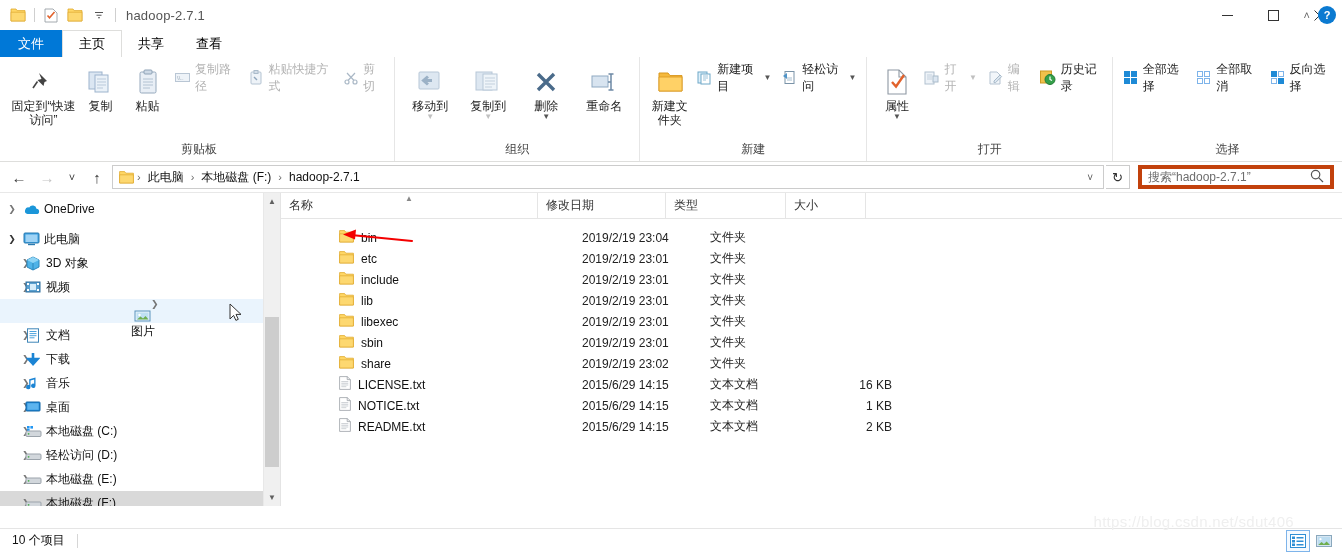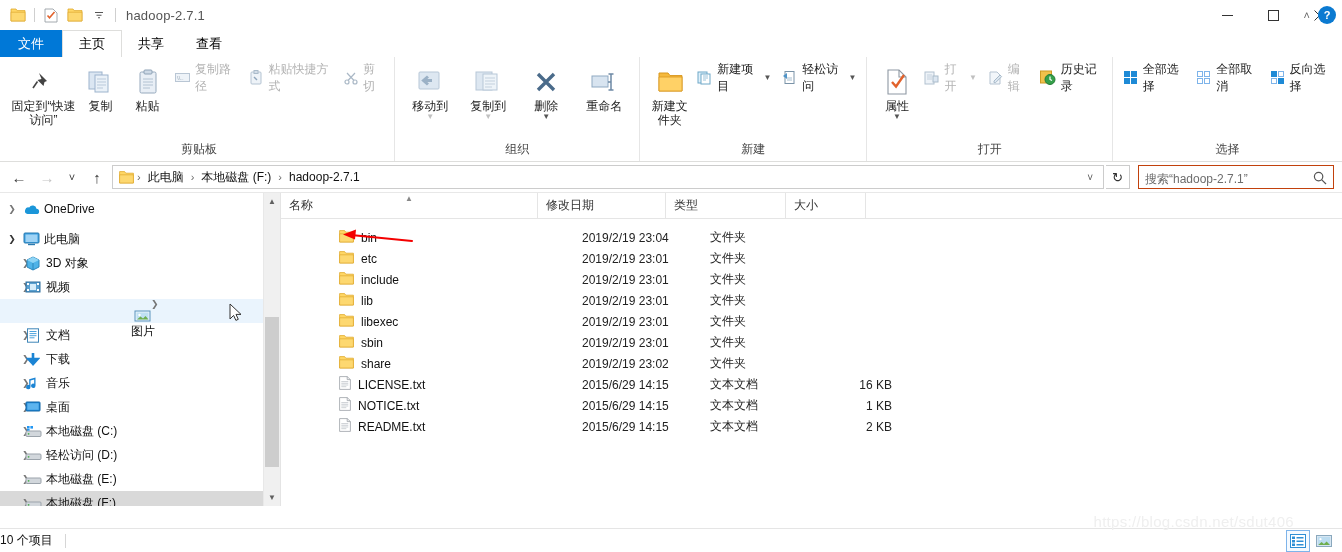--- a/index.html
+++ b/index.html
@@ -75,21 +75,21 @@
   .navbtn.sm { width:20px; font-size:11px;}
   .addrbox {
     flex:1; height:24px; border:1px solid #cccccc; background:#fff; display:flex; align-items:center;
     padding: 0 4px; gap:2px; min-width:0;
   }
   .crumb { font-size:12px; color:#111; padding:0 4px; white-space:nowrap; }
   .crumb-sep { color:#6a6a6a; font-size:11px; padding:0 1px;}
   .addr-caret { margin-left:auto; color:#555; font-size:10px; padding:0 6px;}
   .refreshbtn { width:24px;height:24px;border:1px solid #ccc;border-left:none;display:flex;align-items:center;justify-content:center;color:#333;font-size:13px;background:#fff;}
   .searchbox {
-    width:196px; height:24px; border:1px solid #c2410c; background:#fff; display:flex;align-items:flex-end;
+    width:196px; height:24px; border:4px solid #c2410c; background:#fff; display:flex;align-items:flex-start;
     padding:0 6px; margin-left:6px; 
   }
   .searchbox .ph { font-size:12px; color:#6d6d6d; flex:1; }
   .searchbox .si { color:#444; font-size:12px;}
 
   
   .main { display:flex; height:314px; border-top:1px solid #e8e8e8; }
 
   
   .tree { width:280px; position:relative; overflow:hidden; background:#fff; }
@@ -123,21 +123,21 @@
   .fdate { width:128px; padding-left:8px; color:#222; }
   .ftype { width:120px; padding-left:8px; color:#222; }
   .fsize { width:80px; text-align:right; padding-right:10px; color:#222;}
 
   .arrow-annot { position:absolute; left:0; top:0; pointer-events:none; }
 
   
   .statusbar {
     position:absolute; left:0; bottom:0; width:100%; height:24px;
     border-top:1px solid #e5e5e5; display:flex; align-items:center;
-    font-size:12px; color:#111; background:#fff;
+    font-size:12px; color:#111; padding-left:12px; background:#fff;
   }
   .sb-sep { width:1px; height:14px; background:#d6d6d6; margin-left:12px; }
   .sb-right { margin-left:auto; display:flex; align-items:center; gap:2px; padding-right:6px; }
   .viewbtn { width:24px;height:22px;display:flex;align-items:center;justify-content:center;}
   .viewbtn.sel { border:1px solid #7eb4ea; background:#cce8ff33; }
   .watermark {
     position:absolute; right:48px; bottom:22px; font-size:15px; color:#efefef;
     white-space:nowrap; letter-spacing:0.3px;
   }
   .cursor { position:absolute; pointer-events:none; }

